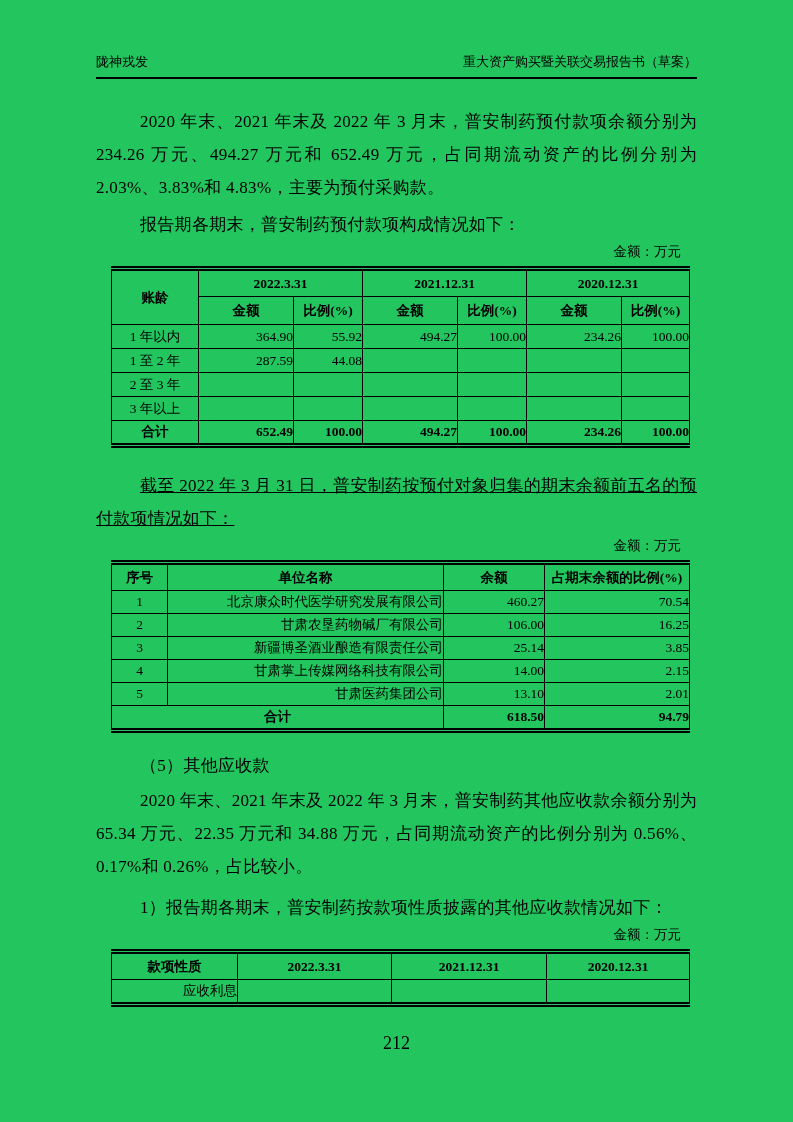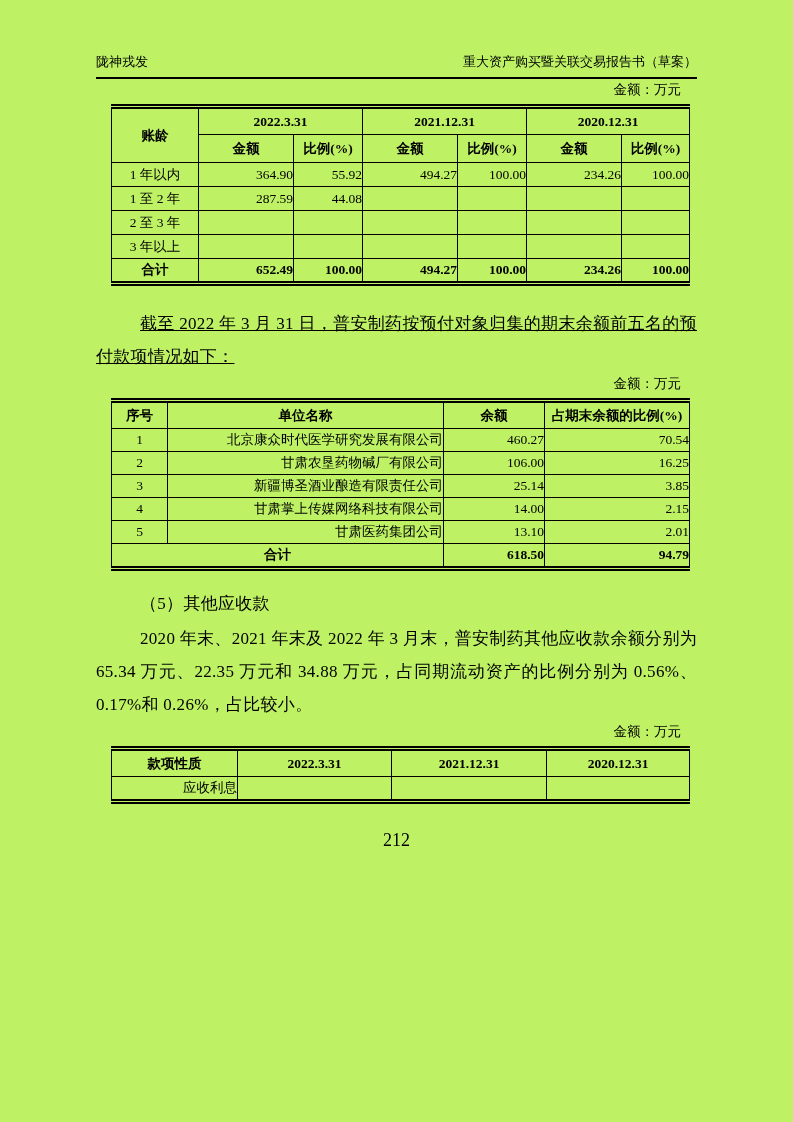--- a/index.html
+++ b/index.html
@@ -1,19 +1,19 @@
 <!DOCTYPE html>
 <html><head>
 <meta charset="utf-8">
 <style>
   html,body { margin:0; padding:0; background:#ffffff; }
   .page {
     position:relative;
     width:793px; height:1122px;
-    background:#bef264;
+    background:#22c55e;
     color:#000;
     font-family:"Liberation Serif","DejaVu Serif",serif;
     box-sizing:border-box;
     padding:54px 96px 8px 96px;
     overflow:hidden;
   }
   
   .hdr {
     display:flex; justify-content:space-between; align-items:flex-end;
     font-size:13px; line-height:16px;
@@ -81,20 +81,22 @@
 </head>
 <body>
 
 <div class="page">
 
   <div class="hdr">
     <span>陇神戎发</span>
     <span>重大资产购买暨关联交易报告书（草案）</span>
   </div>
 
+  <p class="para p1">2020 年末、2021 年末及 2022 年 3 月末，普安制药预付款项余额分别为 234.26 万元、494.27 万元和 652.49 万元，占同期流动资产的比例分别为 2.03%、3.83%和 4.83%，主要为预付采购款。</p>
+  <p class="para p2">报告期各期末，普安制药预付款项构成情况如下：</p>
 
   <div class="unit">金额：万元</div>
 
   <table class="t t1">
     <colgroup>
       <col style="width:87px">
         <col style="width:95px">
         <col style="width:69px">
       <col style="width:95px">
         <col style="width:69px">
@@ -219,20 +221,21 @@
       <tr class="total">
         <td class="ctr bold" colspan="2">合计</td>
         <td class="num bold">618.50</td>
         <td class="num bold">94.79</td>
       </tr>
     </tbody>
   </table>
 
   <p class="para h5">（5）其他应收款</p>
   <p class="para p5">2020 年末、2021 年末及 2022 年 3 月末，普安制药其他应收款余额分别为 65.34 万元、22.35 万元和 34.88 万元，占同期流动资产的比例分别为 0.56%、0.17%和 0.26%，占比较小。</p>
+  <p class="para p6">1）报告期各期末，普安制药按款项性质披露的其他应收款情况如下：</p>
 
   <div class="unit">金额：万元</div>
 
   <table class="t t3">
     <colgroup>
       <col style="width:126px">
         <col style="width:154px">
         <col style="width:155px">
         <col style="width:143px">
     </colgroup>

